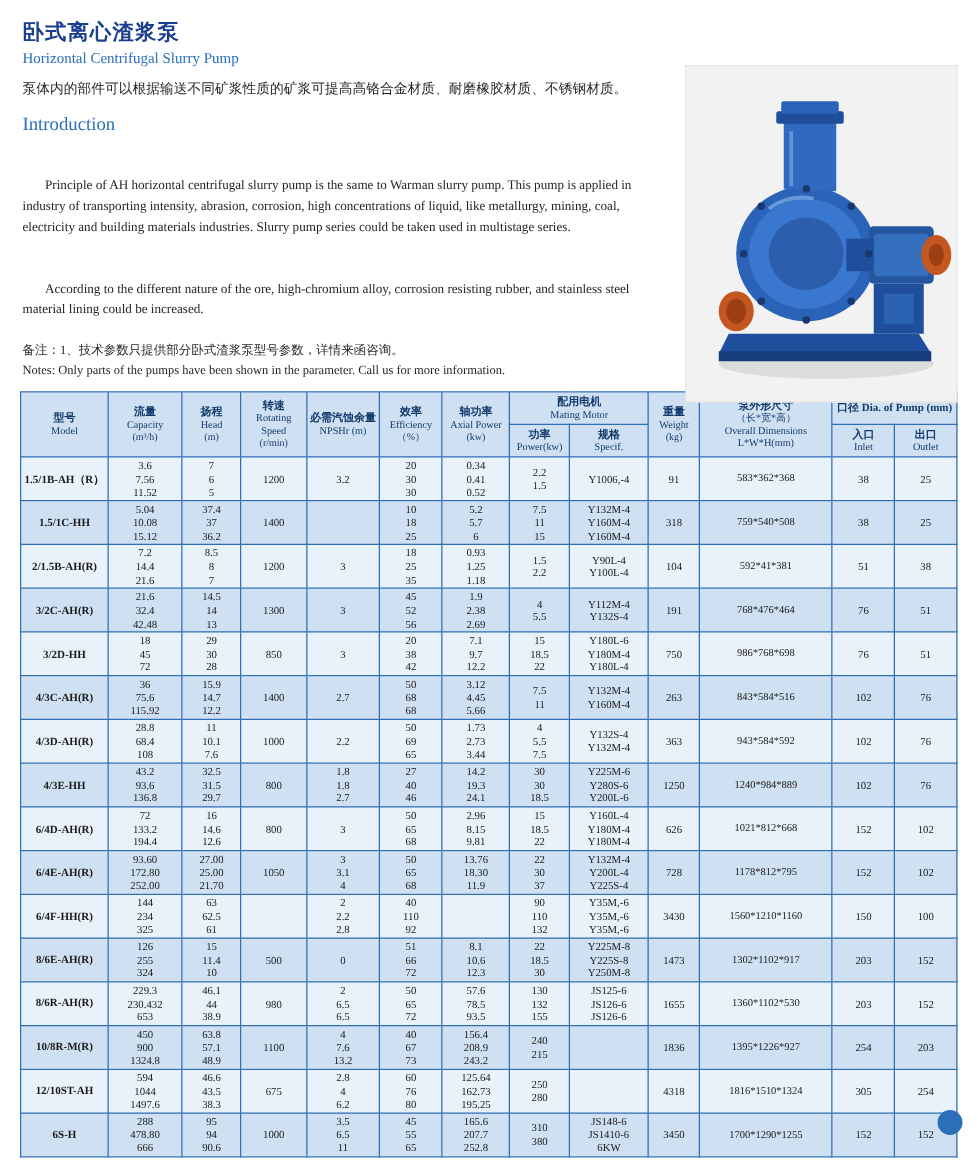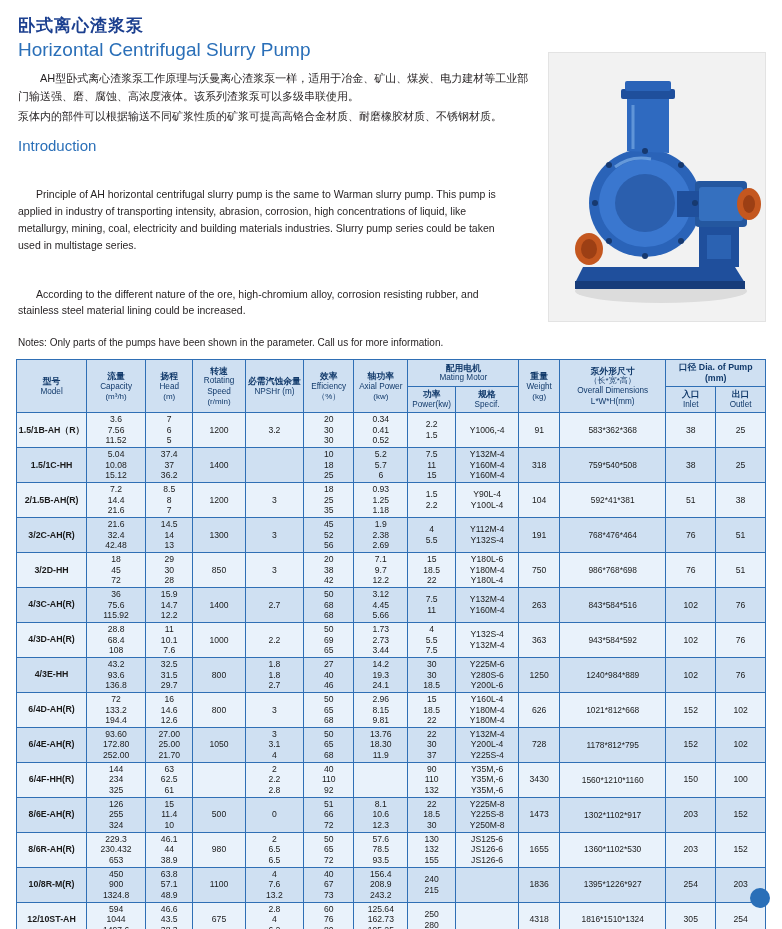--- a/index.html
+++ b/index.html
@@ -14,31 +14,32 @@
     color: #231f20;
     overflow: hidden;
     position: relative;
   }
   .page {
     position: relative;
     width: 782px;
     height: 916px;
     box-sizing: border-box;
     padding: 14px 16px 0 16px;
+    font-family: Liberation Serif, serif;
   }
   
   .title-cn {
     font-size: 17px;
     font-weight: bold;
     color: #1b3f8f;
     letter-spacing: 1px;
     margin: 0 0 2px 2px;
   }
   .title-en {
-    font-size: 19px;
+    font-size: 12px;
     color: #2a6fb8;
     margin: 0 0 8px 2px;
     font-weight: normal;
   }
   .section-cn {
     font-size: 12.5px;
     font-weight: bold;
     color: #1b3f8f;
     margin: 4px 0 4px 2px;
   }
@@ -176,28 +177,28 @@
       </g>
 
       <path d="M66 114 Q82 102 102 106" stroke="#7fb0e8" stroke-width="3" fill="none" opacity="0.7"></path>
       <path d="M84 52 L84 96" stroke="#82b2e9" stroke-width="3" opacity="0.6"></path>
 
       <rect x="150" y="174" width="40" height="40" fill="#1f4f9c"></rect>
       <rect x="158" y="182" width="24" height="24" fill="#2b62b2"></rect>
     </svg>
   </div>
 
-  <p class="para-cn indent">AH型卧式离心渣浆泵工作原理与沃曼离心渣浆泵一样，适用于冶金、矿山、煤炭、电力建材等工业部门输送强、磨、腐蚀、高浓度液体。该系列渣浆泵可以多级串联使用。</p>
   <p class="para-cn">泵体内的部件可以根据输送不同矿浆性质的矿浆可提高高铬合金材质、耐磨橡胶材质、不锈钢材质。</p>
 
   <div class="section-en">Introduction</div>
   <p class="para-en indent">Principle of AH horizontal centrifugal slurry pump is the same to Warman slurry pump. This pump is applied in industry of transporting intensity, abrasion, corrosion, high concentrations of liquid, like metallurgy, mining, coal, electricity and building materials industries. Slurry pump series could be taken used in multistage series.</p>
   <p class="para-en indent">According to the different nature of the ore, high-chromium alloy, corrosion resisting rubber, and stainless steel material lining could be increased.</p>
 
   <div class="notes">
+    <div>备注：1、技术参数只提供部分卧式渣浆泵型号参数，详情来函咨询。</div>
     <div>Notes: Only parts of the pumps have been shown in the parameter. Call us for more information.</div>
   </div>
 
   <table class="spec">
     <colgroup>
       <col style="width:62px">
       <col style="width:52px">
       <col style="width:42px">
       <col style="width:46px">
       <col style="width:52px">

